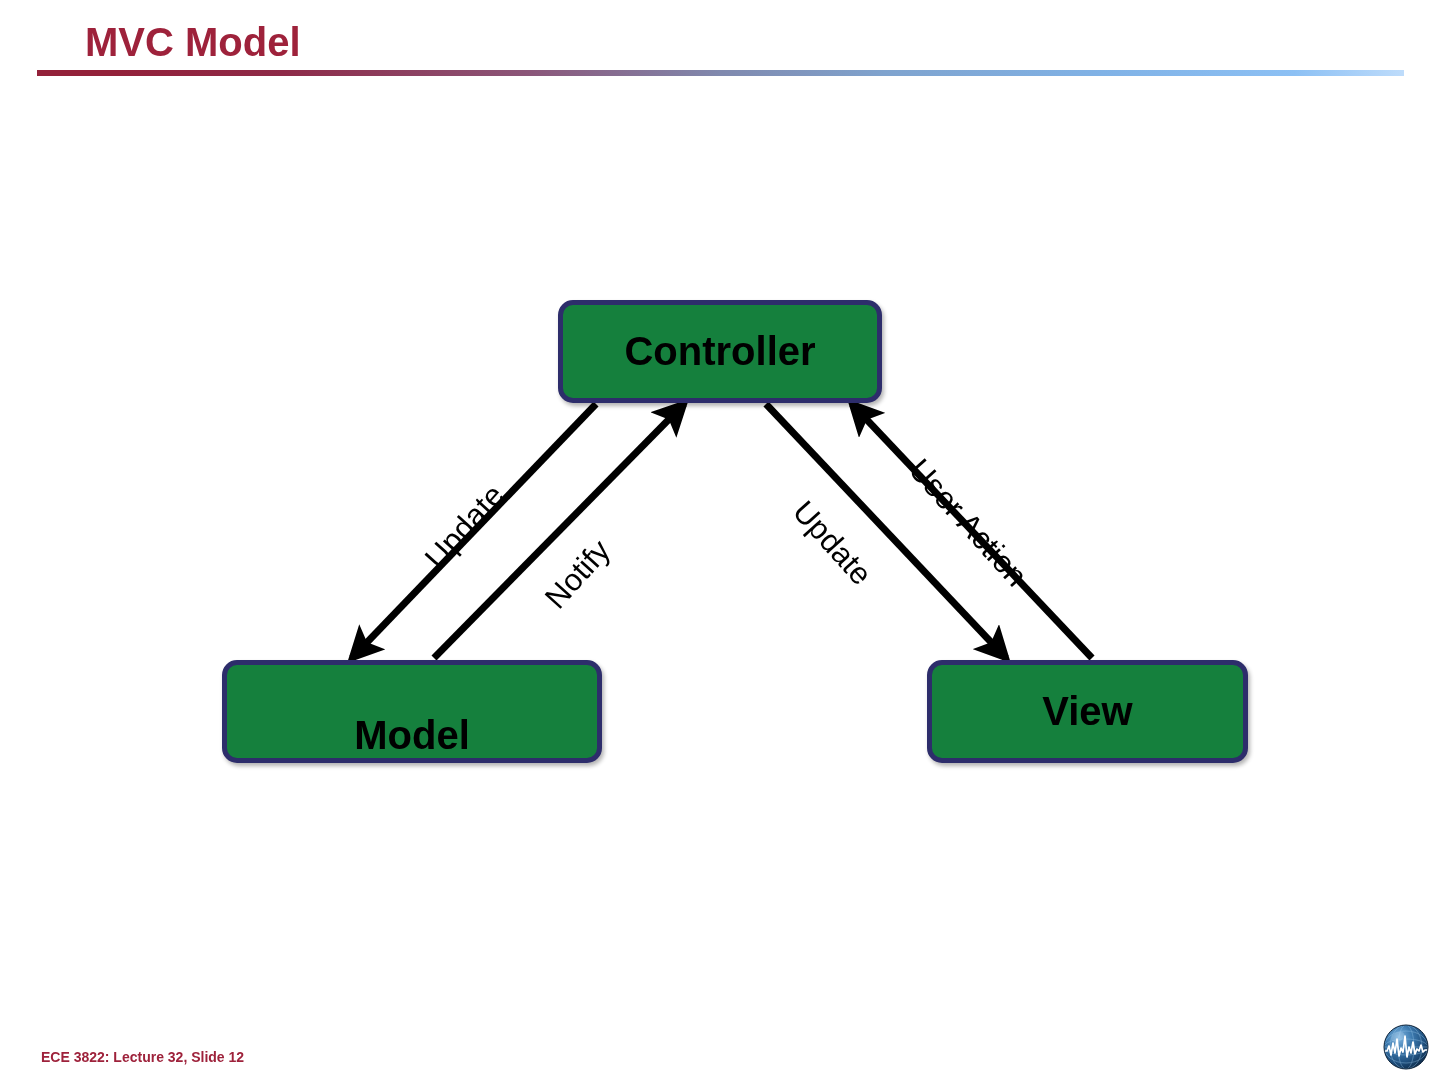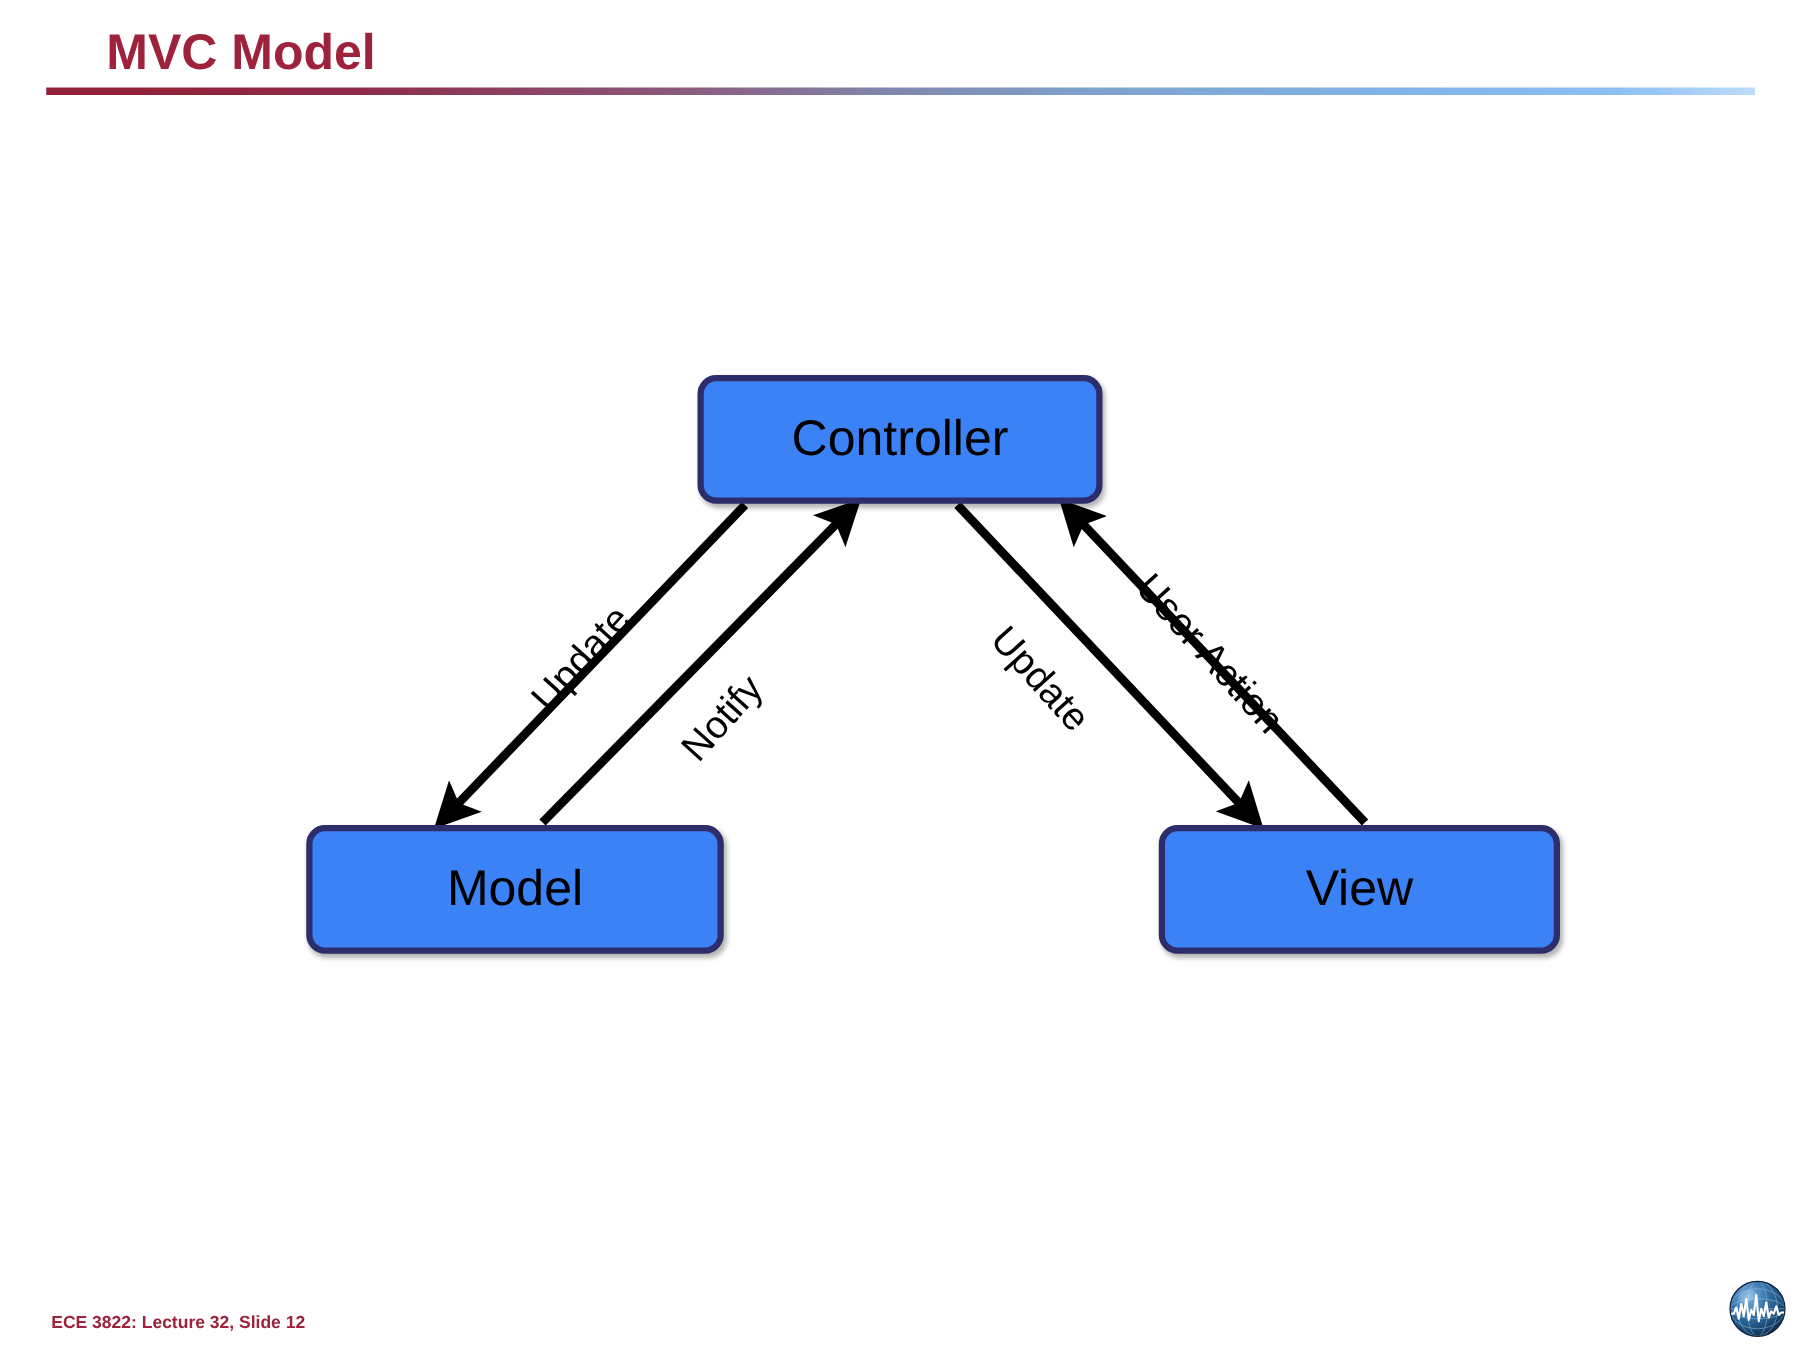--- a/index.html
+++ b/index.html
@@ -57,43 +57,44 @@
     height: 1080px;
   }
   .diagram svg {
     display: block;
   }
 
   
   .node {
     position: absolute;
     box-sizing: border-box;
-    background: #3b82f6;
+    background: #15803d;
     border: 5px solid #2D2D6B;
     border-radius: 15px;
     display: flex;
     align-items: center;
     justify-content: center;
     color: #000000;
     font-size: 40px;
-    font-weight: normal;
+    font-weight: bold;
     font-family: "Liberation Sans", sans-serif;
     box-shadow: 2px 3px 4px rgba(0,0,0,0.30);
   }
   .node-controller {
     left: 558px;
     top: 300px;
     width: 324px;
     height: 103px;
   }
   .node-model {
-    left: 245px;
+    left: 222px;
     top: 660px;
-    width: 334px;
+    width: 380px;
     height: 103px;
+    align-items: flex-end;
   }
   .node-view {
     left: 880px;
     top: 660px;
     width: 321px;
     height: 103px;
     margin-left: 47px;
   }
   .node-label {
     pointer-events: none;

